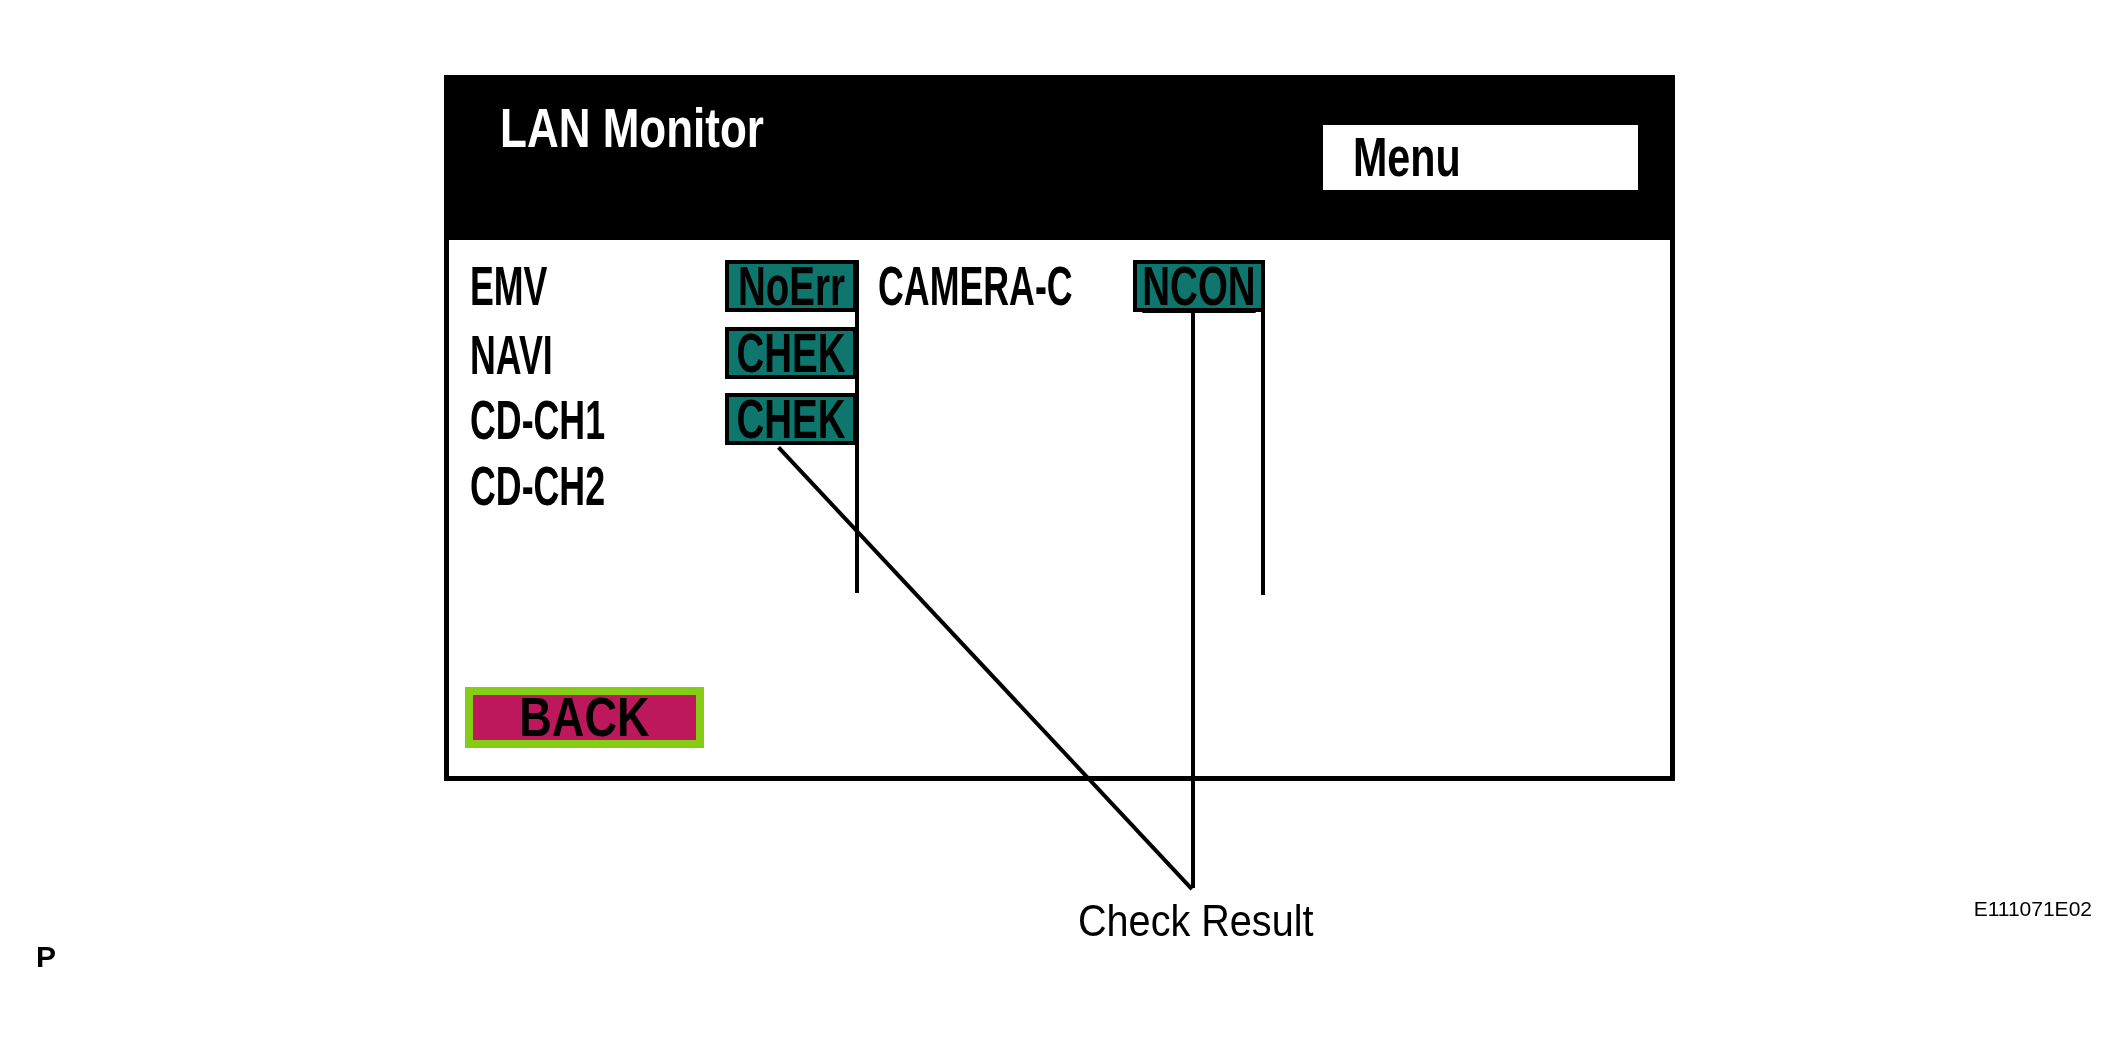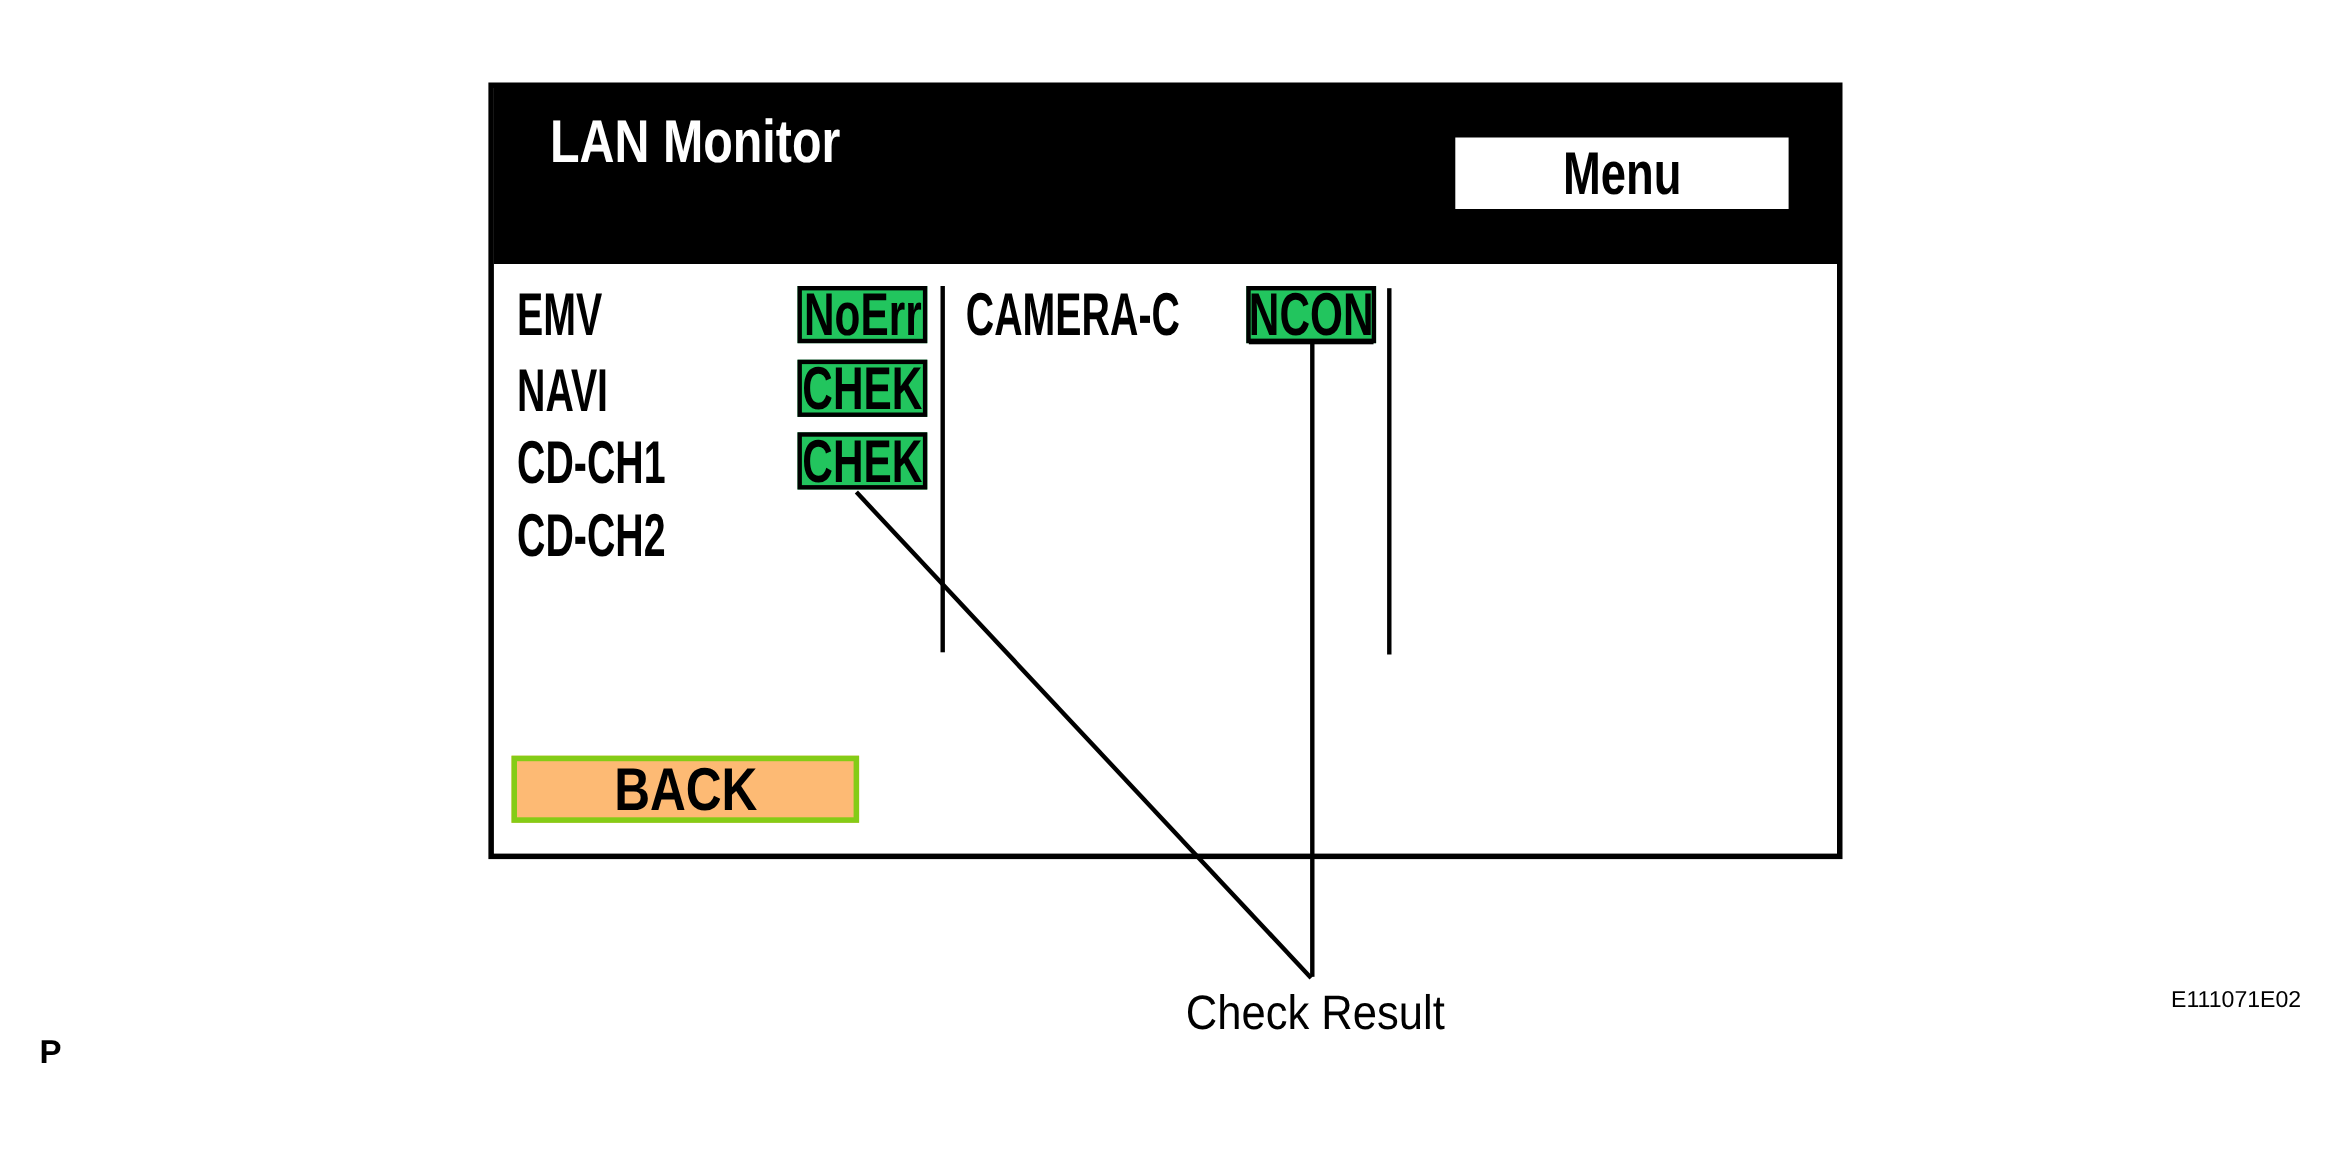--- a/index.html
+++ b/index.html
@@ -33,41 +33,41 @@
     left: 500px; top: 101px;
     color: #ffffff;
     font-size: 55px; font-weight: bold;
     line-height: 55px; white-space: nowrap;
     transform: scaleX(0.80); transform-origin: left center;
   }
   .menu-btn {
     left: 1323px; top: 125px;
     width: 303px; height: 65px;
     background: #ffffff;
-    display: flex; align-items: center; justify-content: center;
+    display: flex; align-items: center;  padding-left: 12px;
   }
   .menu-btn .btn-text {
     font-size: 55px; font-weight: bold; line-height: 55px;
     color: #000000; white-space: nowrap;
     transform: scaleX(0.75);
   }
 
   
   .dev-label {
     font-size: 55px; font-weight: bold; line-height: 55px;
     white-space: nowrap;
     transform: scaleX(0.65); transform-origin: left center;
   }
 
   
   .status-box {
-    width: 118px; height: 52px;
+    width: 132px; height: 52px;
     border: 4px solid #000000;
     box-sizing: border-box;
-    background: #22c55e;
+    background: #0f766e;
     display: flex; align-items: center; justify-content: center;
     overflow: visible;
   }
   .status-box .val-text {
     font-size: 55px; font-weight: bold; line-height: 55px;
     white-space: nowrap;
     transform: scaleX(0.70);
   }
 
   
@@ -75,24 +75,24 @@
   .diag {
     left: 780px; top: 446px;
     width: 605px; height: 4px;
     background: #000000;
     transform: rotate(46.9deg); transform-origin: 0 0;
   }
 
   
   .back-btn {
     left: 465px; top: 687px;
-    width: 316px; height: 61px;
-    border: 5px solid #84cc16;
+    width: 239px; height: 61px;
+    border: 8px solid #84cc16;
     box-sizing: border-box;
-    background: #fdba74;
+    background: #be185d;
     display: flex; align-items: center; justify-content: center;
   }
   .back-btn .btn-text {
     font-size: 55px; font-weight: bold; line-height: 55px;
     white-space: nowrap;
     transform: scaleX(0.82);
   }
 
   
   .callout-label {

